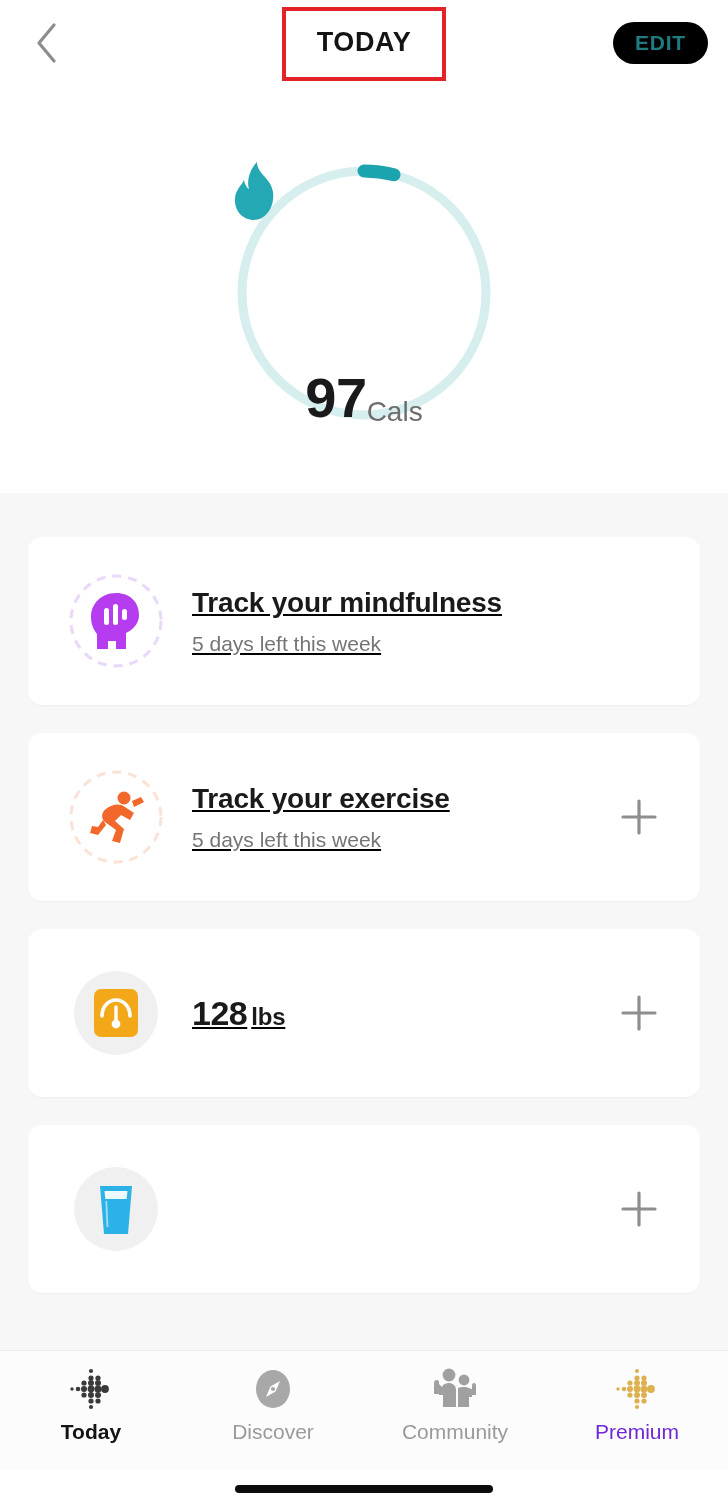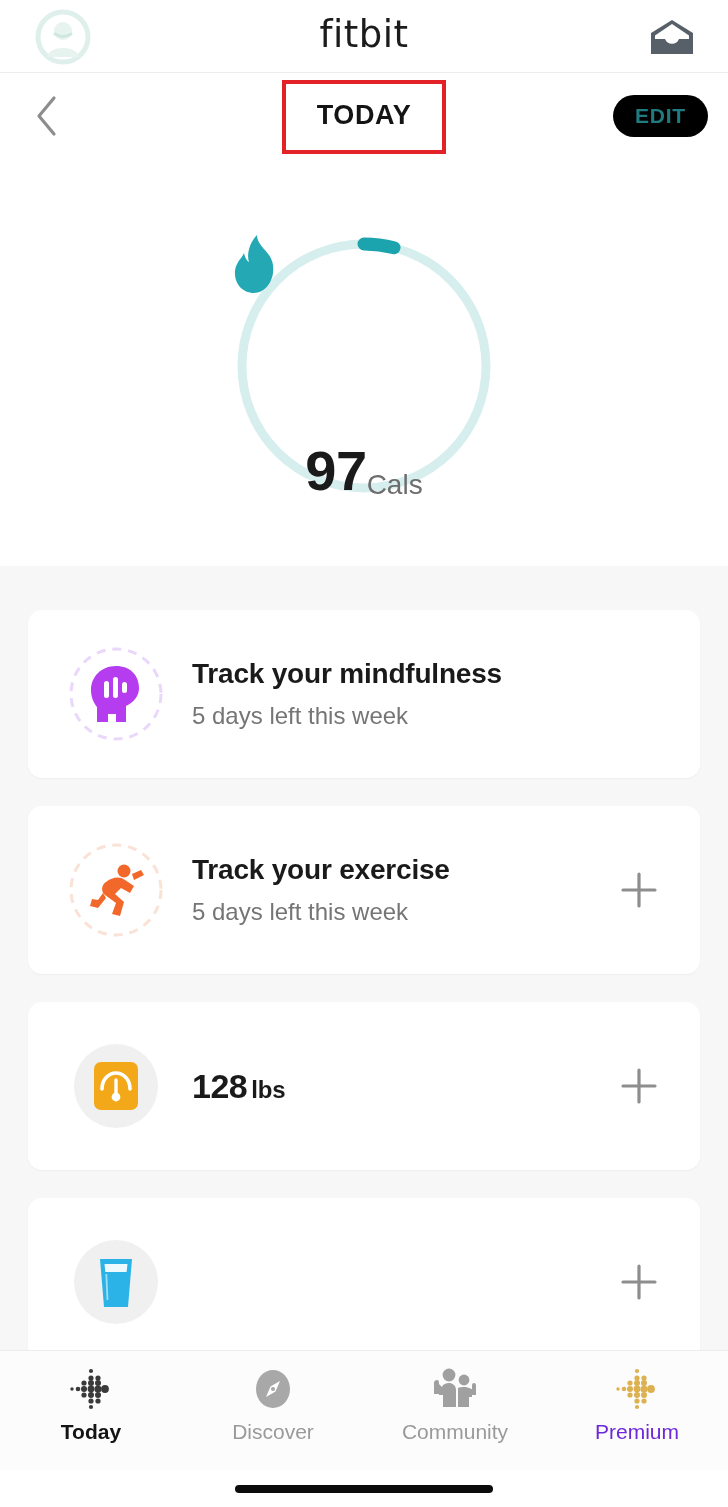--- a/index.html
+++ b/index.html
@@ -166,20 +166,21 @@
     line-height: 1;
   }
 
   
   .cards {
     flex: 1 1 auto;
     background: #f7f7f7;
     padding: 44px 28px 0 28px;
     box-sizing: border-box;
     overflow: hidden;
+    text-decoration: underline;
   }
   .card {
     position: relative;
     background: #ffffff;
     border-radius: 14px;
     height: 168px;
     margin-bottom: 28px;
     display: flex;
     align-items: center;
     padding: 0 24px 0 34px;
@@ -215,21 +216,21 @@
     font-weight: bold;
     letter-spacing: -0.5px;
   }
   .card-title .metric-unit {
     font-size: 24px;
     font-weight: bold;
     color: #1a1a1a;
     margin-left: 4px;
   }
   .card-sub {
-    font-size: 24px;
+    font-size: 21px;
     color: #757575;
     margin-top: 11px;
     line-height: 1.2;
   }
   .plus-btn {
     flex: 0 0 62px;
     width: 62px;
     height: 62px;
     display: flex;
     align-items: center;
@@ -285,40 +286,20 @@
     height: 8px;
     border-radius: 5px;
     background: #0b0b0b;
   }
 </style>
 </head>
 <body>
 
 <div id="phone">
 
-  <div class="appbar">
-
-    <div class="avatar">
-      <svg width="56" height="56" viewBox="0 0 56 56" aria-hidden="true">
-        <circle cx="28" cy="28" r="25" fill="none" stroke="#dff0ec" stroke-width="5"></circle>
-        <circle cx="28" cy="22" r="9" fill="#e6f3ef"></circle>
-        <path d="M12 48 C14 36 42 36 44 48 Z" fill="#e6f3ef"></path>
-        <path d="M20 25 q8 5 16 0" fill="none" stroke="#cfe7e1" stroke-width="3" stroke-linecap="round"></path>
-      </svg>
-    </div>
-
-    <div class="brand">fitbit</div>
-
-    <div class="inbox-btn">
-      <svg width="48" height="40" viewBox="0 0 48 40" aria-hidden="true">
-        <path d="M3 16 L24 3 L45 16 L45 37 L3 37 Z" fill="#576069"></path>
-        <path d="M7 18.5 L24 7 L41 18.5 L41 22 L31 22 a7.5 7.5 0 0 1 -14 0 L7 22 Z" fill="#ffffff"></path>
-      </svg>
-    </div>
-  </div>
 
   <div class="subbar">
 
     <div class="back-chevron">
       <svg width="30" height="44" viewBox="0 0 30 44" aria-hidden="true">
         <path d="M22 4 L7 22 L22 40" fill="none" stroke="#8d8d8d" stroke-width="3.2" stroke-linecap="round" stroke-linejoin="round"></path>
       </svg>
     </div>
 
     <div class="today-wrap">

